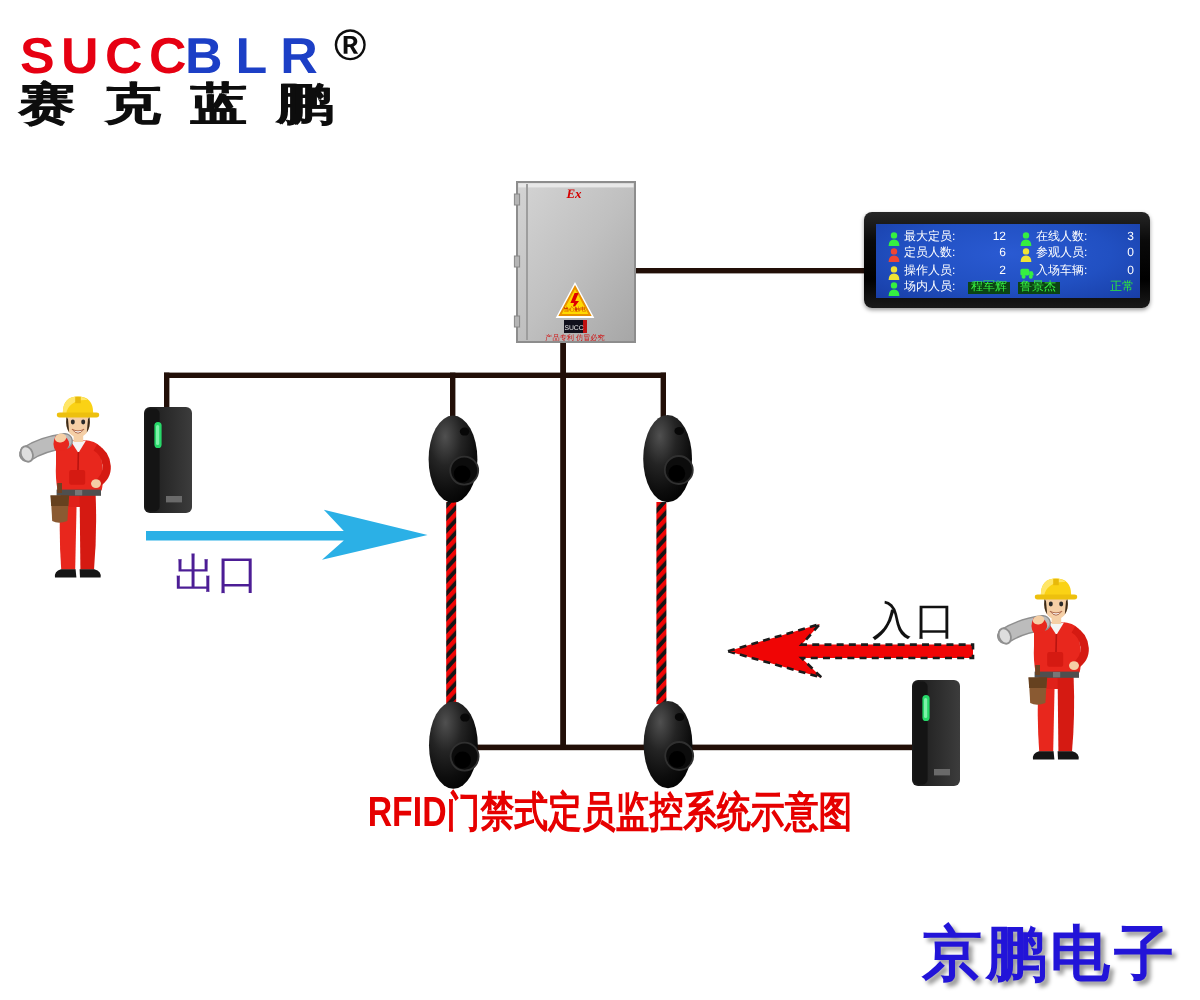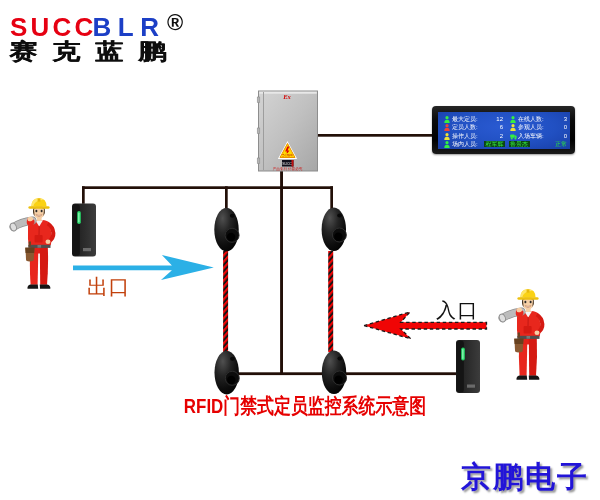--- a/index.html
+++ b/index.html
@@ -3,21 +3,21 @@
 <meta charset="utf-8">
 <style>
 html,body{margin:0;padding:0;}
 body{width:600px;height:500px;background:#fff;font-family:"Liberation Sans",sans-serif;overflow:hidden;position:relative;}
 .abs{position:absolute;}
 #logo1{left:10px;top:13px;font-size:26px;font-weight:bold;letter-spacing:3.2px;transform:scaleY(0.97);transform-origin:0 0;text-align:center;}
 #logo1 .r{color:#e60012;}
 #logo1 .b{color:#1c3fc6;letter-spacing:6.5px;margin-left:-4px;}
 #logoR{left:167px;top:10px;font-size:22px;color:#0d0d0d;font-weight:bold;}
 #logo2{left:9px;top:37px;font-size:28px;font-weight:bold;letter-spacing:15px;color:#0d0d0d;font-family:"Liberation Serif",serif;transform:scaleY(0.8);transform-origin:0 0;text-shadow:0.7px 0 0 #0d0d0d;}
-#chukou{left:87px;top:272.5px;font-size:21px;color:#c2410c;letter-spacing:0.5px;}
+#chukou{left:87px;top:272.5px;font-size:21px;color:#4c1d95;letter-spacing:0.5px;}
 #rukou{left:436px;top:297px;font-size:20px;color:#111;letter-spacing:1.6px;text-align:right;}
 #caption{left:5px;top:392px;width:600px;text-align:center;font-size:21px;font-weight:bold;color:#e60000;transform:scaleX(0.805);transform-origin:50% 50%;}
 #jingpeng{left:461px;top:457px;font-size:30px;color:#2214d8;font-family:"Liberation Serif",serif;font-weight:bold;letter-spacing:2px;text-shadow:2px 2px 2px #9a9a9a;}
 
 #dframe{left:432px;top:106px;width:143px;height:48px;background:linear-gradient(180deg,#262626,#0a0a0a 30%,#000 70%,#1a1a1a);border-radius:4px;box-shadow:0 1px 2px rgba(0,0,0,.4);}
 #dscreen{left:438px;top:112px;width:132px;height:37px;background:radial-gradient(ellipse at 50% 40%,#2a5ad2 0%,#2150c2 55%,#183ea6 100%);}
 .drow{position:absolute;height:9px;line-height:9px;font-size:6px;color:#fff;white-space:nowrap;}
 .drow .lab{position:absolute;left:0;}
 .drow .val{position:absolute;text-align:right;}
 .drow svg{position:absolute;top:1px;}

